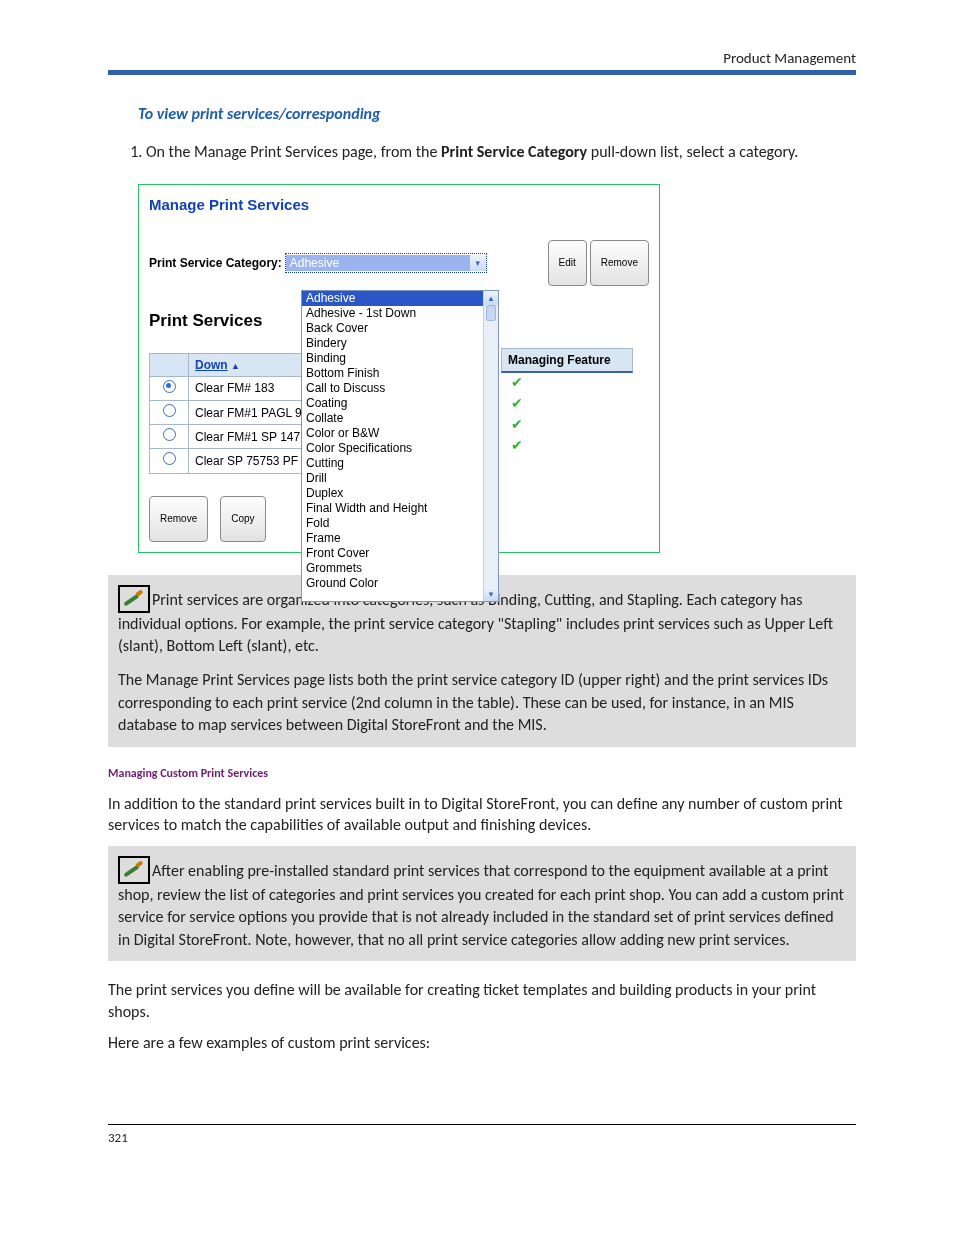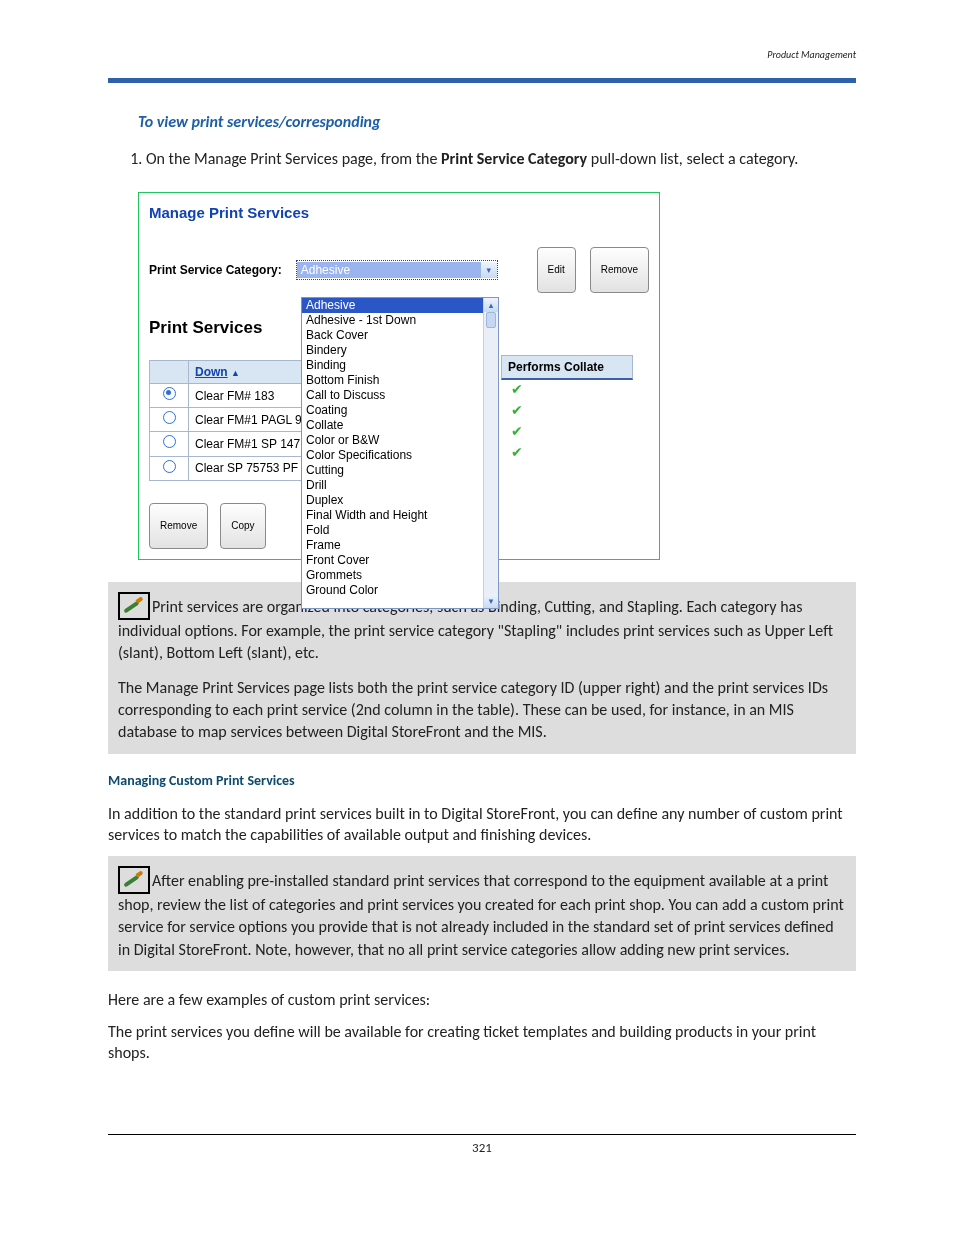--- a/index.html
+++ b/index.html
@@ -9,24 +9,23 @@
     font-size:16px;
     color:#222;
     line-height:1.35;
   }
   .page{
     padding:48px 98px 0 108px;
     box-sizing:border-box;
   }
   .running-head{
     text-align:right;
-    font-size:10px;
+    font-size:15px;
     color:#222;
-    padding-bottom:16px;
-    font-style:italic;
+    padding-bottom:2px;
   }
   .headrule{
     height:5px;
     background:#2f60aa;
     margin:0 0 28px 0;
   }
   .step-heading{
     font-style:italic;
     font-weight:bold;
     color:#1d5ea8;
@@ -54,21 +53,21 @@
   }
   .shot-title{
     font-weight:bold;
     color:#1243b2;
     font-size:15px;
     padding:10px 10px 24px 10px;
   }
   .catrow{
     display:flex;
     align-items:center;
-    gap:14px;
+    gap:3px;
     padding:0 10px 6px 10px;
   }
   .catlabel{font-weight:bold;white-space:nowrap;}
   .combo{
     position:relative;
     width:200px;
     height:18px;
     border:1px dotted #1b3fb0;
     background:#fff;
     display:flex;
@@ -168,25 +167,25 @@
   }
   .note-icon::before{
     content:"";position:absolute;left:3px;top:11px;width:17px;height:4px;
     background:#3a7f33;transform:rotate(-35deg);border-radius:2px;
   }
   .note-icon::after{
     content:"";position:absolute;left:16px;top:4px;width:7px;height:4px;
     background:#cc7a00;transform:rotate(-35deg);border-radius:0 2px 2px 0;
   }
   h2.section{
-    color:#0c4a6e;font-size:14px;font-weight:bold;margin:6px 0 12px 0;
+    color:#701a75;font-size:12px;font-weight:bold;margin:6px 0 12px 0;
   }
   .para{font-size:16px;margin:0 0 10px 0;}
   .pagefoot{
-    margin-top:70px;border-top:1px solid #000;text-align:center;font-size:13px;padding-top:4px;
+    margin-top:70px;border-top:1px solid #000;text-align:left;font-size:13px;padding-top:4px;
   }
 </style>
 </head>
 <body>
 
 <div class="page">
   <div class="running-head">Product Management</div>
   <div class="headrule"></div>
 
   <div class="step-heading">To view print services/corresponding</div>
@@ -243,21 +242,21 @@
             </tr>
           </tbody>
             </table>
 
           <div class="btnrow">
             <span class="winbtn">Remove</span>
             <span class="winbtn">Copy</span>
           </div>
         </div>
 
-        <div class="perf-head">Performs Collate</div>
+        <div class="perf-head">Managing Feature</div>
         <div class="perf-col">
           <div class="check">✔</div>
           <div class="check">✔</div>
           <div class="check">✔</div>
           <div class="check">✔</div>
         </div>
 
         <div class="dropdown">
           <div class="dd-inner" id="dd-inner">
               <div class="dd-opt first">Adhesive</div>
@@ -296,17 +295,17 @@
     <p>The Manage Print Services page lists both the print service category ID (upper right) and the print services IDs corresponding to each print service (2nd column in the table). These can be used, for instance, in an MIS database to map services between Digital StoreFront and the MIS.</p>
   </div>
 
   <h2 class="section">Managing Custom Print Services</h2>
   <p class="para">In addition to the standard print services built in to Digital StoreFront, you can define any number of custom print services to match the capabilities of available output and finishing devices.</p>
 
   <div class="note">
     <p><span class="note-icon"></span><span>After enabling pre-installed standard print services that correspond to the equipment available at a print shop, review the list of categories and print services you created for each print shop. You can add a custom print service for service options you provide that is not already included in the standard set of print services defined in Digital StoreFront. Note, however, that no all print service categories allow adding new print services.</span></p>
   </div>
 
+  <p class="para">The print services you define will be available for creating ticket templates and building products in your print shops.</p>
   <p class="para">Here are a few examples of custom print services:</p>
-  <p class="para">The print services you define will be available for creating ticket templates and building products in your print shops.</p>
 
   <div class="pagefoot">321</div>
 </div>
 
 </body></html>

